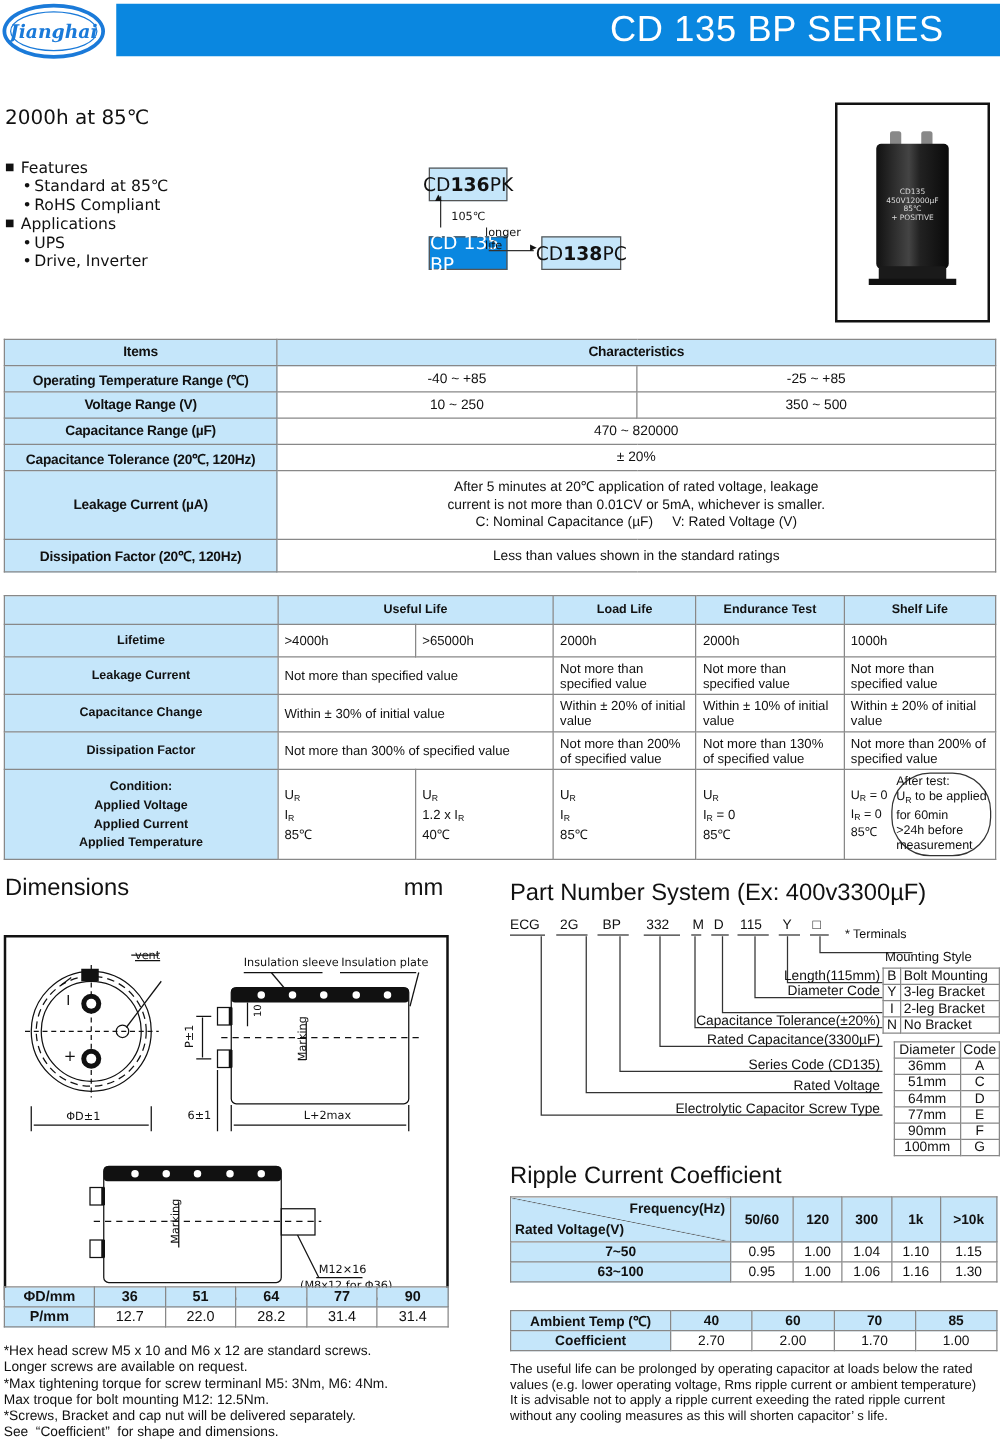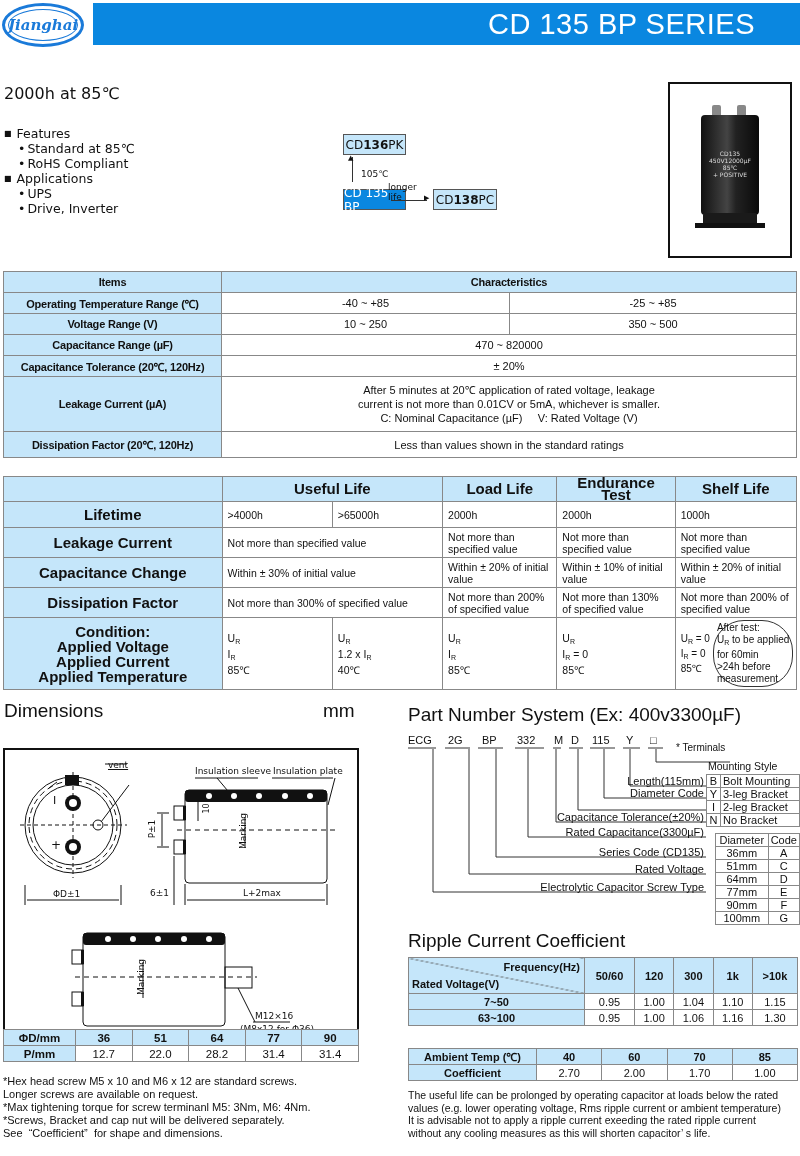--- a/index.html
+++ b/index.html
@@ -7,35 +7,35 @@
   .abs { position: absolute; }
   
   .logo { left: 2px; top: 3px; width: 82px; height: 44px; border: 3px solid #1a7ad9; border-radius: 50%; display: flex; align-items: center; justify-content: center; color: #1a7ad9; font-family: "DejaVu Serif", serif; font-style: italic; font-weight: bold; font-size: 15px; }
   .logo::after { content: ""; position: absolute; inset: 3px; border: 1px solid #1a7ad9; border-radius: 50%; }
   .banner { left: 93px; top: 3px; width: 707px; height: 42px; background: #0a87e0; color: #fff; font-family: "Liberation Sans", sans-serif; font-size: 29px; display: flex; align-items: center; justify-content: flex-end; padding-right: 45px; letter-spacing: 0.5px; }
   .subtitle { left: 4px; top: 84px; font-size: 16px; }
   .features { left: 4px; top: 126px; font-size: 12.5px; line-height: 15px; }
   .features .sq::before { content: "\25A0"; font-size: 8px; margin-right: 5px; vertical-align: 2px; }
   .features .dot { padding-left: 14px; }
   .features .dot::before { content: "\2022"; margin-right: 2px; }
-  .sbox { font-size: 12px; border: 1px solid #555; background: #c5e6fa; display: flex; align-items: center; justify-content: center; height: 21px; }
+  .sbox { font-size: 15px; border: 1px solid #555; background: #c5e6fa; display: flex; align-items: center; justify-content: center; height: 27px; }
   .sbox.main { background: #0a87e0; color: #fff; }
   .small { font-size: 9px; }
   .photo { left: 668px; top: 82px; width: 124px; height: 176px; border: 2px solid #111; display: flex; align-items: center; justify-content: center; }
   .cap { width: 58px; height: 130px; position: relative; }
   
   table { border-collapse: collapse; font-family: "Liberation Sans", sans-serif; }
   td, th { border: 1px solid #888; font-size: 11px; }
   .hd { background: #c5e6fa; font-weight: bold; text-align: center; }
   .spec { left: 3px; top: 271px; width: 794px; }
   .spec td { text-align: center; height: 21px; }
   .spec .hd { letter-spacing: -0.2px; }
   .life { left: 3px; top: 476px; width: 794px; }
   .life td { text-align: left; padding: 0 5px; font-size: 10.5px; line-height: 12px; }
-  .life td.hd { text-align: center; font-size: 15px; }
+  .life td.hd { text-align: center; font-size: 10px; }
   .sub { font-size: 7px; vertical-align: -2px; }
   .boxed { border: 1px solid #333; padding: 1px 3px; display: inline-block; line-height: 12px; }
   h2 { font-family: "Liberation Sans", sans-serif; font-weight: normal; font-size: 19px; }
   .dimbox { left: 3px; top: 714px; width: 356px; height: 292px; border: 2px solid #111; margin-top: 34px; }
   .ptab { left: 3px; top: 1029px; width: 356px; }
   .ptab td { text-align: center; height: 16px; font-size: 11.5px; }
   .notes { left: 3px; top: 1075px; font-size: 11px; line-height: 13px; font-family: "Liberation Sans", sans-serif; }
   .pn { left: 408px; top: 732px; width: 392px; height: 200px; font-family: "Liberation Sans", sans-serif; font-size: 11px; }
   .rtab { left: 408px; top: 957px; width: 390px; }
   .rtab td { text-align: center; height: 16px; }
@@ -331,20 +331,21 @@
     <td>31.4</td>
     <td>31.4</td>
   </tr>
 </tbody>
   </table>
 
 <div class="abs notes">
   <div>*Hex head screw M5 x 10 and M6 x 12 are standard screws.</div>
   <div>Longer screws are available on request.</div>
   <div>*Max tightening torque for screw terminanl M5: 3Nm, M6: 4Nm.</div>
+  <div>Max troque for bolt mounting M12: 12.5Nm.</div>
   <div>*Screws, Bracket and cap nut will be delivered separately.</div>
   <div style="white-space:pre;">See  “Coefficient”  for shape and dimensions.</div>
 </div>
 
 <h2 class="abs" style="left:408px;top:704px;">Part Number System (Ex: 400v3300µF)</h2>
 <div class="abs pn">
   <svg width="392" height="200" viewBox="0 0 392 200" style="position:absolute;left:0;top:0;">
     <g stroke="#333" fill="none" stroke-width="1">
       <line x1="0" y1="16" x2="28" y2="16"></line>
         <line x1="37" y1="16" x2="62" y2="16"></line>

